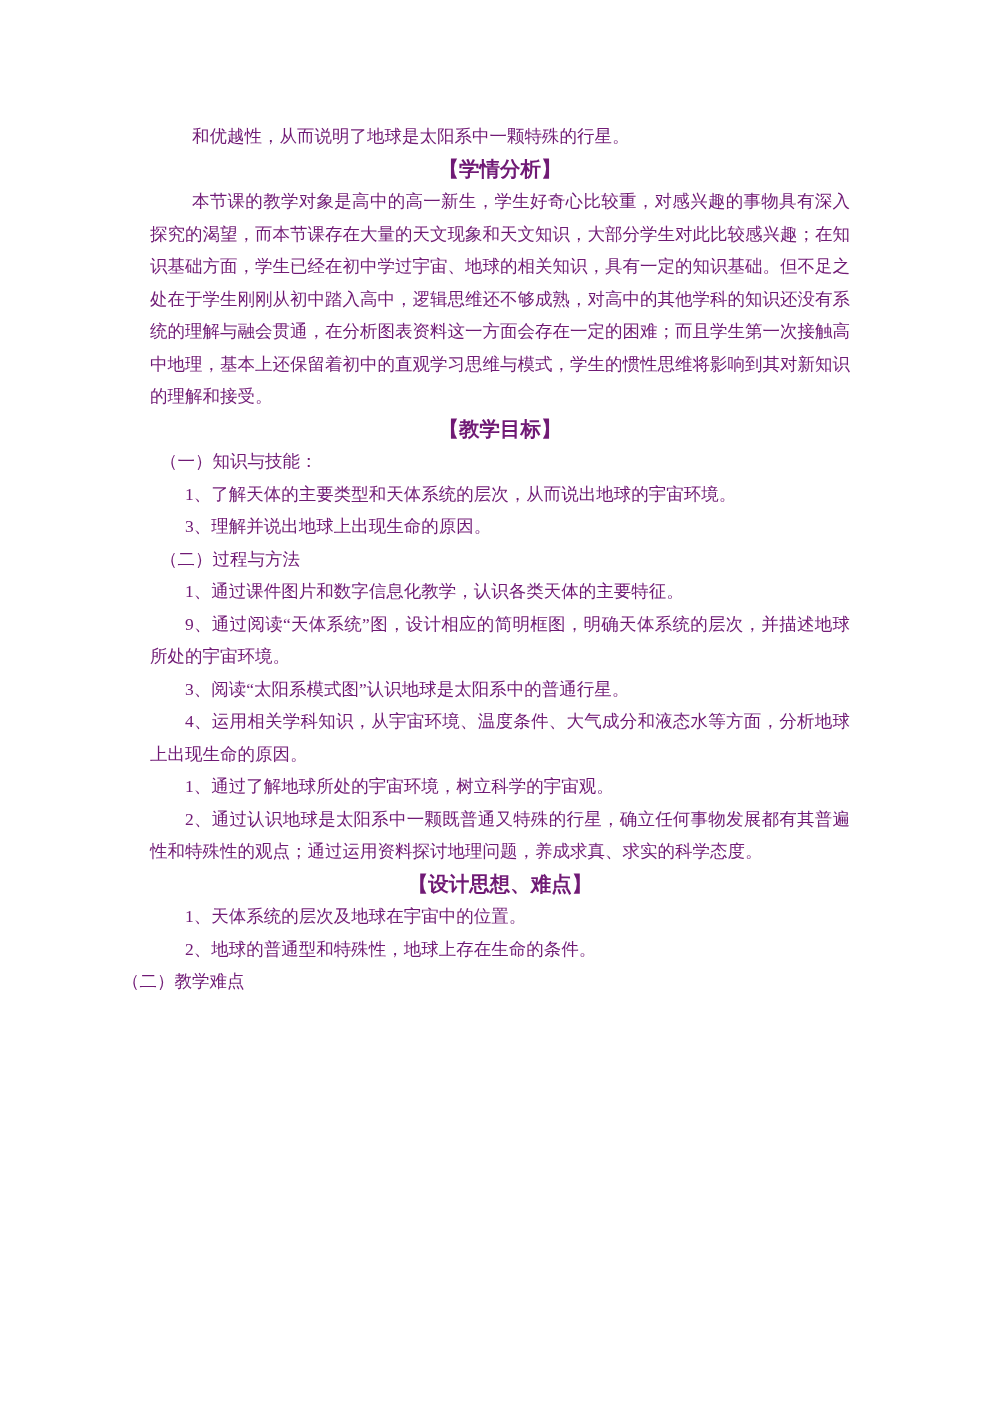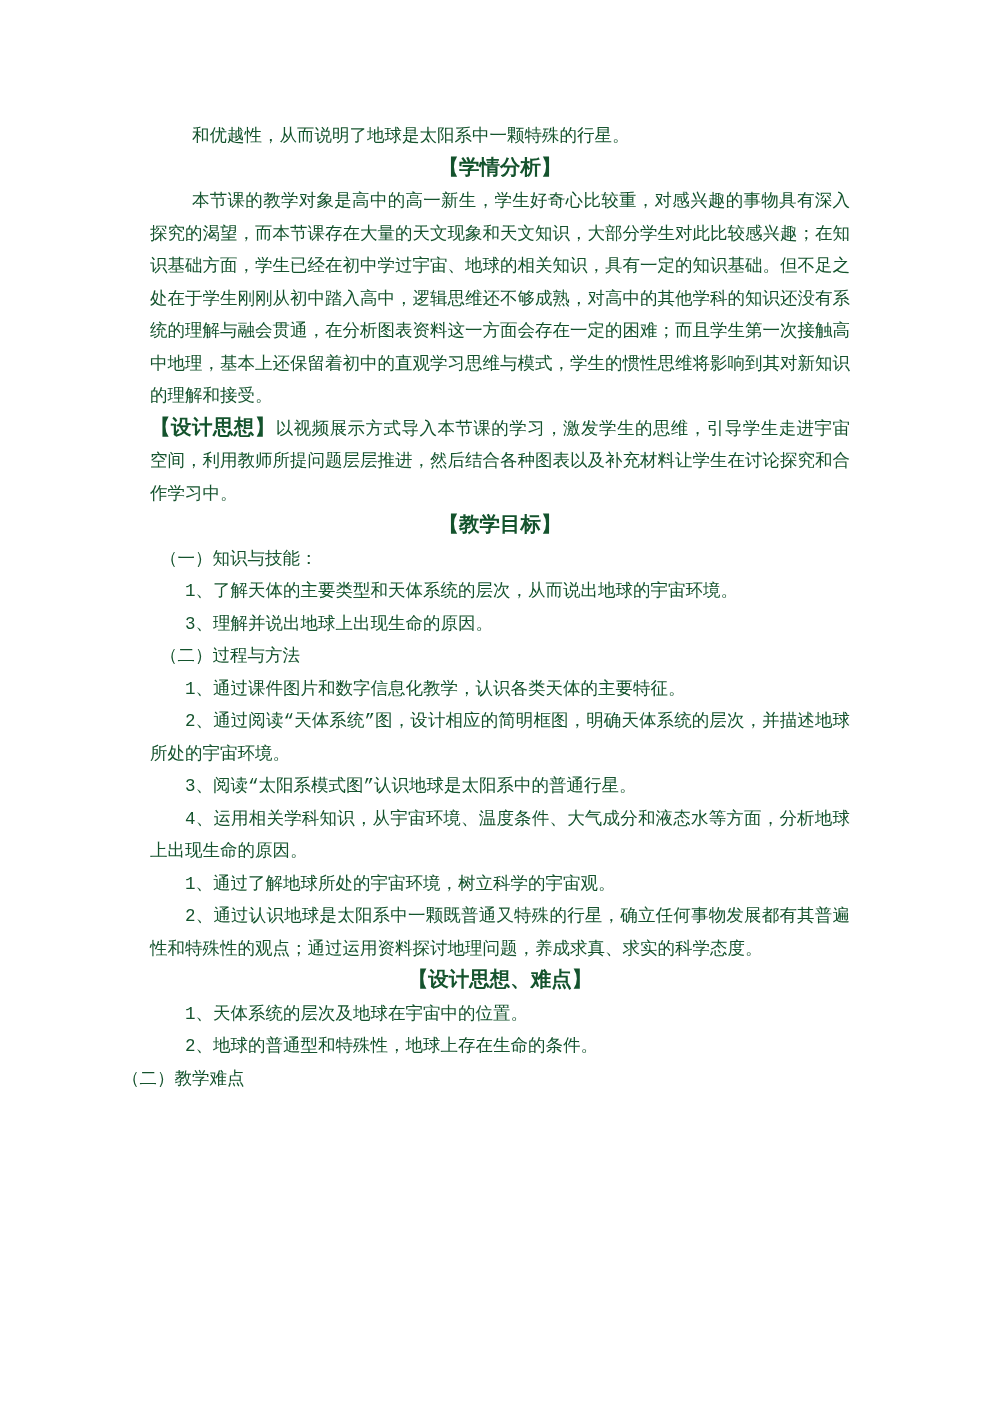--- a/index.html
+++ b/index.html
@@ -6,22 +6,22 @@
     margin: 0;
     padding: 0;
     background: #ffffff;
   }
   .page {
     position: relative;
     width: 863px;
     height: 1414px;
     background: #ffffff;
     overflow: hidden;
-    font-family: Liberation Mono, monospace;
-    color: #14532d;
+    font-family: Liberation Serif, serif;
+    color: #701a75;
   }
   .doc {
     position: absolute;
     left: 150px;
     top: 120px;
     width: 700px;
     font-size: 17.5px;
     line-height: 32.5px;
     text-align: justify;
   }
@@ -49,31 +49,30 @@
 
 <div class="page">
   <div class="doc">
 
     <p class="indent-para">和优越性，从而说明了地球是太阳系中一颗特殊的行星。</p>
 
     <h2>【学情分析】</h2>
 
     <p class="indent-para">本节课的教学对象是高中的高一新生，学生好奇心比较重，对感兴趣的事物具有深入探究的渴望，而本节课存在大量的天文现象和天文知识，大部分学生对此比较感兴趣；在知识基础方面，学生已经在初中学过宇宙、地球的相关知识，具有一定的知识基础。但不足之处在于学生刚刚从初中踏入高中，逻辑思维还不够成熟，对高中的其他学科的知识还没有系统的理解与融会贯通，在分析图表资料这一方面会存在一定的困难；而且学生第一次接触高中地理，基本上还保留着初中的直观学习思维与模式，学生的惯性思维将影响到其对新知识的理解和接受。</p>
 
-    <p><span class="heading-inline">【设计思想】</span><span>以视频展示方式导入本节课的学习，激发学生的思维，引导学生走进宇宙空间，利用教师所提问题层层推进，然后结合各种图表以及补充材料让学生在讨论探究和合作学习中。</span></p>
 
     <h2>【教学目标】</h2>
 
     <p class="sub-title">（一）知识与技能：</p>
     <p class="num-item">1、了解天体的主要类型和天体系统的层次，从而说出地球的宇宙环境。</p>
     <p class="num-item">3、理解并说出地球上出现生命的原因。</p>
 
     <p class="sub-title">（二）过程与方法</p>
     <p class="num-item">1、通过课件图片和数字信息化教学，认识各类天体的主要特征。</p>
-    <p class="num-item">2、通过阅读“天体系统”图，设计相应的简明框图，明确天体系统的层次，并描述地球所处的宇宙环境。</p>
+    <p class="num-item">9、通过阅读“天体系统”图，设计相应的简明框图，明确天体系统的层次，并描述地球所处的宇宙环境。</p>
     <p class="num-item">3、阅读“太阳系模式图”认识地球是太阳系中的普通行星。</p>
     <p class="num-item">4、运用相关学科知识，从宇宙环境、温度条件、大气成分和液态水等方面，分析地球上出现生命的原因。</p>
 
     <p class="num-item">1、通过了解地球所处的宇宙环境，树立科学的宇宙观。</p>
     <p class="num-item">2、通过认识地球是太阳系中一颗既普通又特殊的行星，确立任何事物发展都有其普遍性和特殊性的观点；通过运用资料探讨地理问题，养成求真、求实的科学态度。</p>
 
     <h2>【设计思想、难点】</h2>
 
     <p class="num-item">1、天体系统的层次及地球在宇宙中的位置。</p>
     <p class="num-item">2、地球的普通型和特殊性，地球上存在生命的条件。</p>

